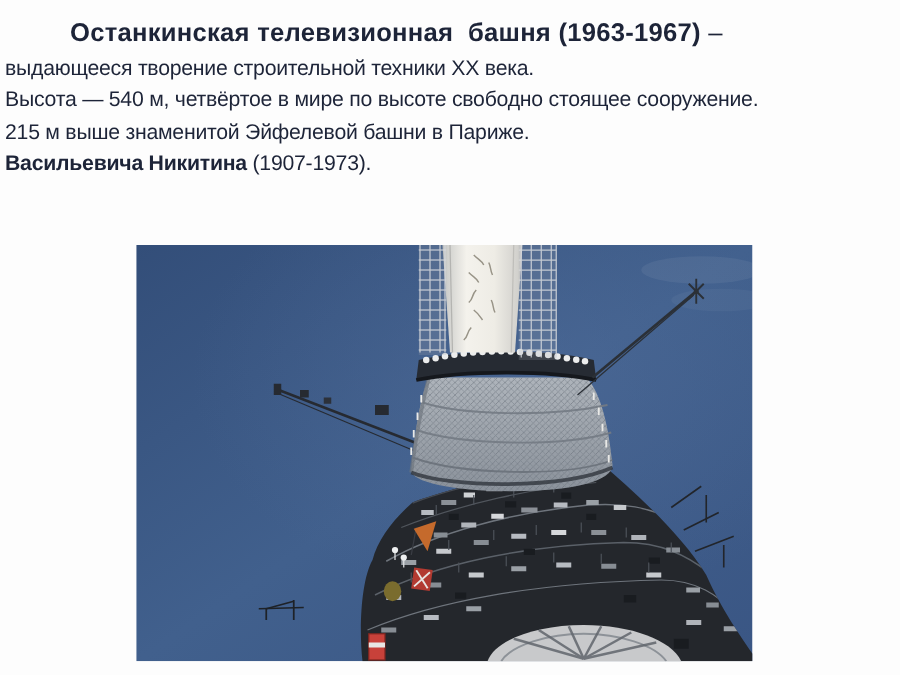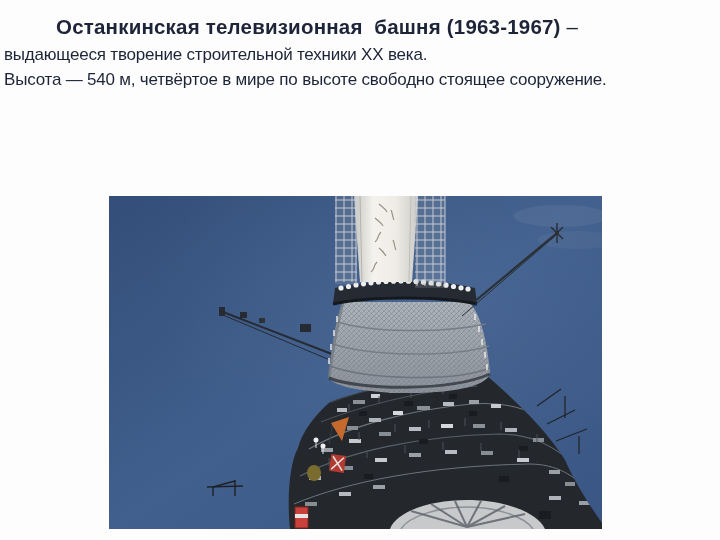--- a/index.html
+++ b/index.html
@@ -32,20 +32,22 @@
 </style>
 </head>
 <body>
 
 <div class="page">
 
   <div class="text-block">
     <div class="line title-line"><span>Останкинская телевизионная  башня (1963-1967)</span><span class="title-dash"> –</span></div>
     <div class="line body-line">выдающееся творение строительной техники ХХ века.</div>
     <div class="line body-line indent">Высота — 540 м, четвёртое в мире по высоте свободно стоящее сооружение.</div>
+    <div class="line body-line">215 м выше знаменитой Эйфелевой башни в Париже.</div>
+    <div class="line body-line"><span class="b">Васильевича Никитина</span><span> (1907-1973).</span></div>
   </div>
 
   <figure class="photo">
     <svg width="493" height="333" viewBox="0 0 493 333" role="img">
       <defs>
         <linearGradient id="skyGrad" x1="0" y1="0" x2="1" y2="1">
           <stop offset="0" stop-color="#334e79"></stop>
           <stop offset="0.5" stop-color="#41608d"></stop>
           <stop offset="1" stop-color="#3a5684"></stop>
         </linearGradient>

